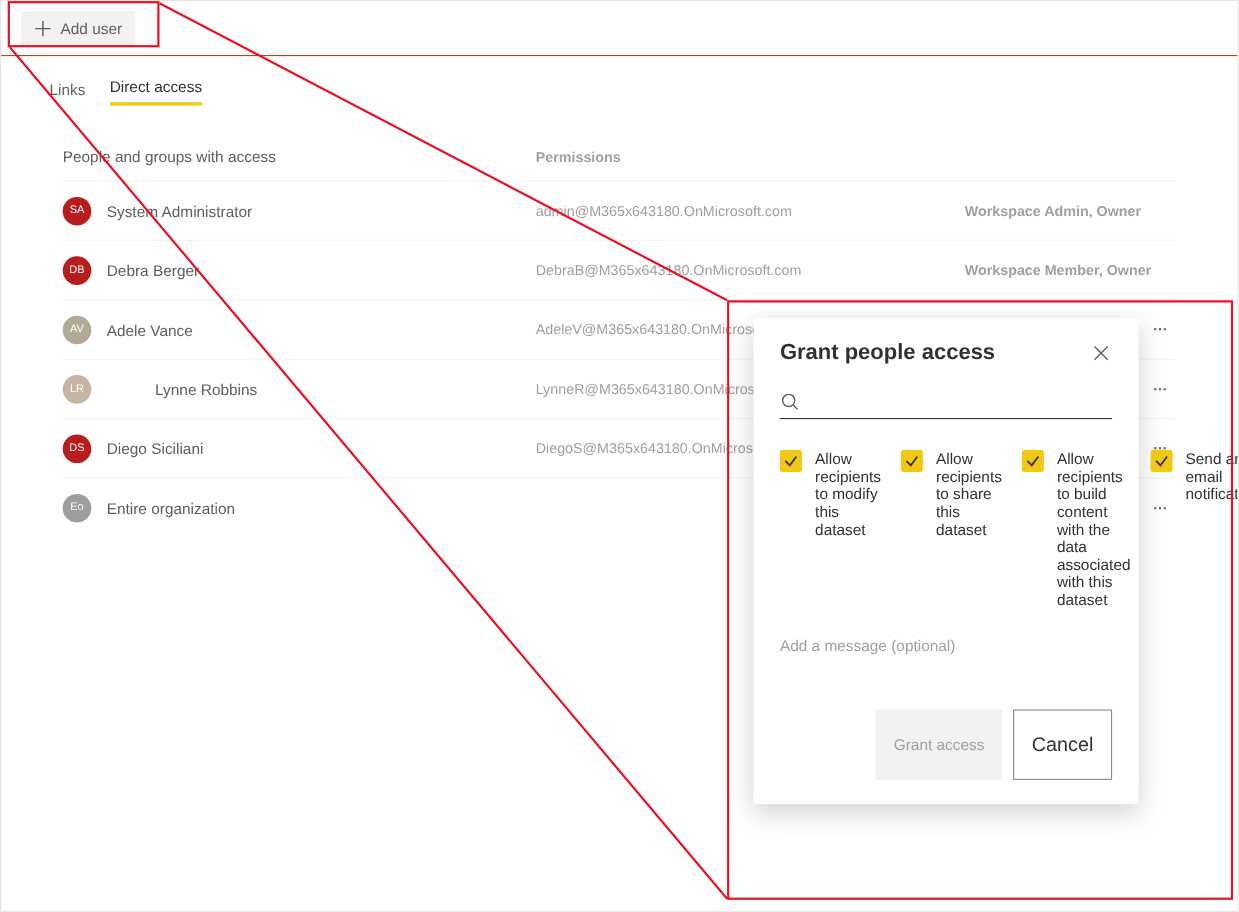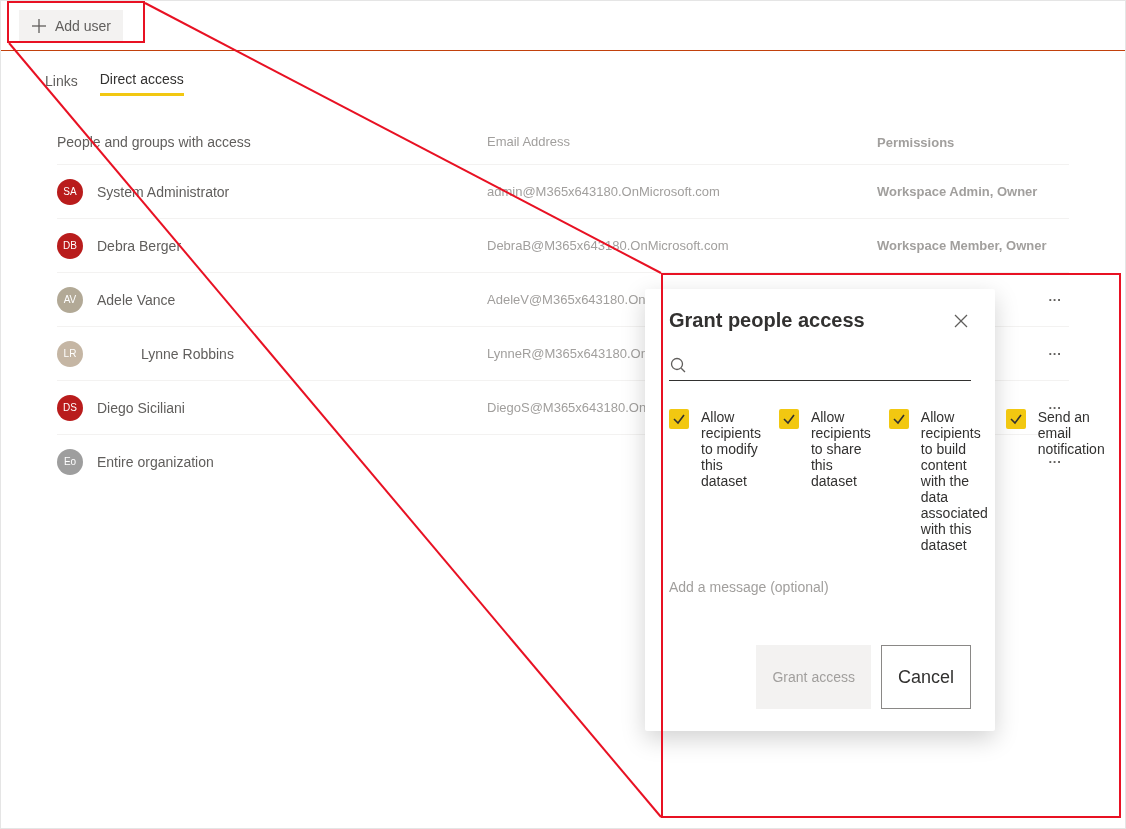--- a/index.html
+++ b/index.html
@@ -126,21 +126,21 @@
   .more-btn {
     width: 28px; height: 28px;
     display: inline-flex; align-items:center; justify-content:center;
     cursor: pointer;
     color:#605e5c;
   }
 
   
   .dialog {
     position: absolute;
-    top: 288px; left: 644px;
+    top: 288px; left: 684px;
     width: 350px;
     background: #fff;
     box-shadow: 0 8px 24px rgba(0,0,0,0.18);
     border-radius: 2px;
     padding: 20px 24px 22px 24px;
     z-index: 30;
   }
   .dialog-header {
     display: flex;
     justify-content: space-between;
@@ -246,21 +246,20 @@
 </div>
 
 <div class="tabs">
   <div class="tab">Links</div>
   <div class="tab active">Direct access</div>
 </div>
 
 <div class="content">
   <div class="table-header">
     <div class="col-people">People and groups with access</div>
-    <div class="col-email">Email Address</div>
     <div class="col-perm">Permissions</div>
   </div>
 
   <div class="row">
     <div class="col-people" style="display:flex;align-items:center;">
       <span class="avatar">SA</span>
       <span class="name">System Administrator</span>
     </div>
     <div class="col-email">admin@M365x643180.OnMicrosoft.com</div>
     <div class="col-perm">

